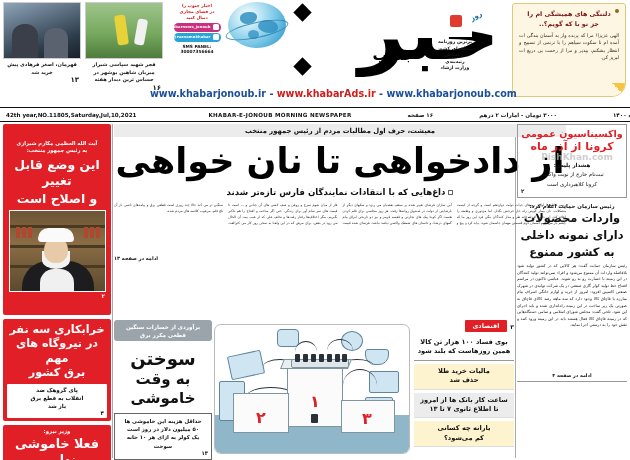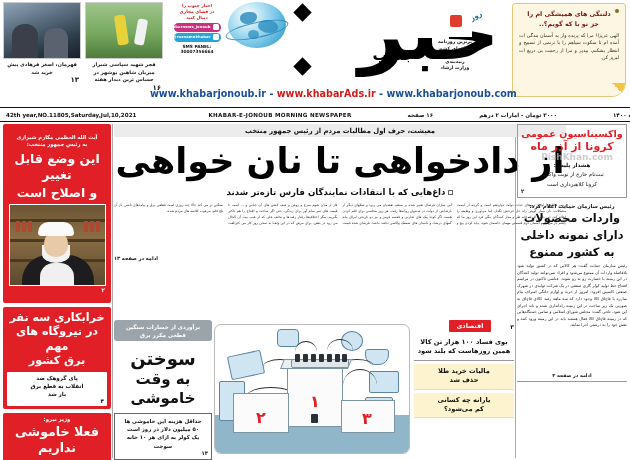--- a/index.html
+++ b/index.html
@@ -93,21 +93,21 @@
   .ib-pap { margin-left:72px; letter-spacing:.3px; }
   .ib-pages { margin-left:56px; direction:rtl; }
   .ib-price { margin-left:46px; direction:rtl; }
   .ib-date { margin-left:56px; direction:rtl; }
 
   
   .cols { position:absolute; top:124px; left:0; width:630px; height:336px; }
 
   
   .leftcol { position:absolute; left:3px; top:0; width:108px; height:334px; }
-  .redbox { background:#e01f26; color:#fff; border-radius:2px; padding:10px 4px; }
+  .redbox { background:#e01f26; color:#fff; border-radius:2px; padding:16px 4px; }
   .redbox .kicker { font-size:5.2px; line-height:7.4px; text-align:center; font-weight:bold; }
   .redbox .htitle { font-size:12.4px; line-height:16px; text-align:center; font-weight:bold; margin-top:2px; }
   .cleric { margin:3px auto 0; width:97px; height:82px; border:1px solid #fff; position:relative; overflow:hidden;
     background:linear-gradient(180deg,#6c5535 0%,#8a6d45 40%,#5c4a2e 100%); }
   .cleric .shelf { position:absolute; left:0; right:0; height:3px; background:#4a3a22; }
   .cleric .s1{top:14px;} .cleric .s2{top:34px;} .cleric .s3{top:54px;}
   .cleric .bk { position:absolute; width:4px; height:11px; background:#b3462e; top:16px; }
   .cleric .face { position:absolute; left:34px; top:26px; width:24px; height:26px; background:#e8c9a8; border-radius:50% 50% 46% 46%; }
   .cleric .beard { position:absolute; left:32px; top:40px; width:28px; height:18px; background:#f2f2f2; border-radius:0 0 50% 50%; }
   .cleric .turban { position:absolute; left:28px; top:17px; width:36px; height:14px; background:#fafafa; border-radius:18px 18px 6px 6px; }
@@ -131,21 +131,21 @@
   .shoulder { background:#ececec; font-size:6.8px; font-weight:bold; text-align:center; padding:2.6px 0; }
   .mainhead { font-size:35px; font-weight:bold; text-align:center; line-height:44px; color:#000; margin-top:2px; letter-spacing:-.5px; }
   .subhead { font-size:8.6px; font-weight:bold; text-align:center; margin-top:4px; }
   .subhead .sq { display:inline-block; width:5px; height:5px; border:1px solid #666; margin-left:3px; vertical-align:middle; }
   .bodytext { font-size:3.45px; line-height:6.1px; text-align:justify; margin-top:5px; column-count:4; column-gap:5px; color:#1a1a1a; height:52px; overflow:hidden; }
   .contin { font-size:5px; font-weight:bold; text-align:left; margin-top:1px; }
 
   
   .botrow { position:absolute; left:0; top:196px; width:400px; height:138px; }
   .econ-col { position:absolute; right:0; top:0; width:100px; }
-  .econ-head { display:flex; align-items:center; justify-content:flex-start; gap:19px; }
+  .econ-head { display:flex; align-items:center; justify-content:flex-start; gap:3px; }
   .econ-tag { background:#e01f26; color:#fff; font-size:6.4px; font-weight:bold; padding:2px 8px; border-radius:1px; }
   .econ-num { font-size:6px; font-weight:bold; color:#111; }
   .econ-item { margin-top:3px; padding:3px 3px; border-bottom:1px solid #999; }
   .econ-item.y { background:#fdf3cf; border-bottom:1px solid #ddd; }
   .econ-item.g { background:#ececec; border-bottom:1px solid #ddd; }
   .econ-item .t { font-size:6.6px; line-height:9.4px; font-weight:bold; text-align:center; }
 
   .illus { position:absolute; right:104px; top:4px; width:196px; height:130px; background:#fff; border:1px solid #bbb; border-radius:7px; overflow:hidden; }
   .illus .floor { position:absolute; left:0; right:0; bottom:0; height:38px; background:#8fb6c9; }
   .pod { position:absolute; background:#fbfbfb; border:1.2px solid #7d94a1; }
@@ -343,20 +343,24 @@
             <span class="econ-tag">اقتصادی</span>
           </div>
           <div class="econ-item">
             <div class="t">بوی فساد ۱۰۰ هزار تن کالا</div>
             <div class="t">همین روزهاست که بلند شود</div>
           </div>
           <div class="econ-item y">
             <div class="t">مالیات خرید طلا</div>
             <div class="t">حذف شد</div>
           </div>
+          <div class="econ-item g">
+            <div class="t">ساعت کار بانک ها از امروز</div>
+            <div class="t">تا اطلاع ثانوی ۷ تا ۱۳</div>
+          </div>
           <div class="econ-item y">
             <div class="t">یارانه چه کسانی</div>
             <div class="t">کم می‌شود؟</div>
           </div>
         </div>
 
         <div class="illus">
           <div class="floor"></div>
 
           <div class="appl" style="left:14px;top:28px;width:34px;height:24px;transform:rotate(-12deg);"></div>

